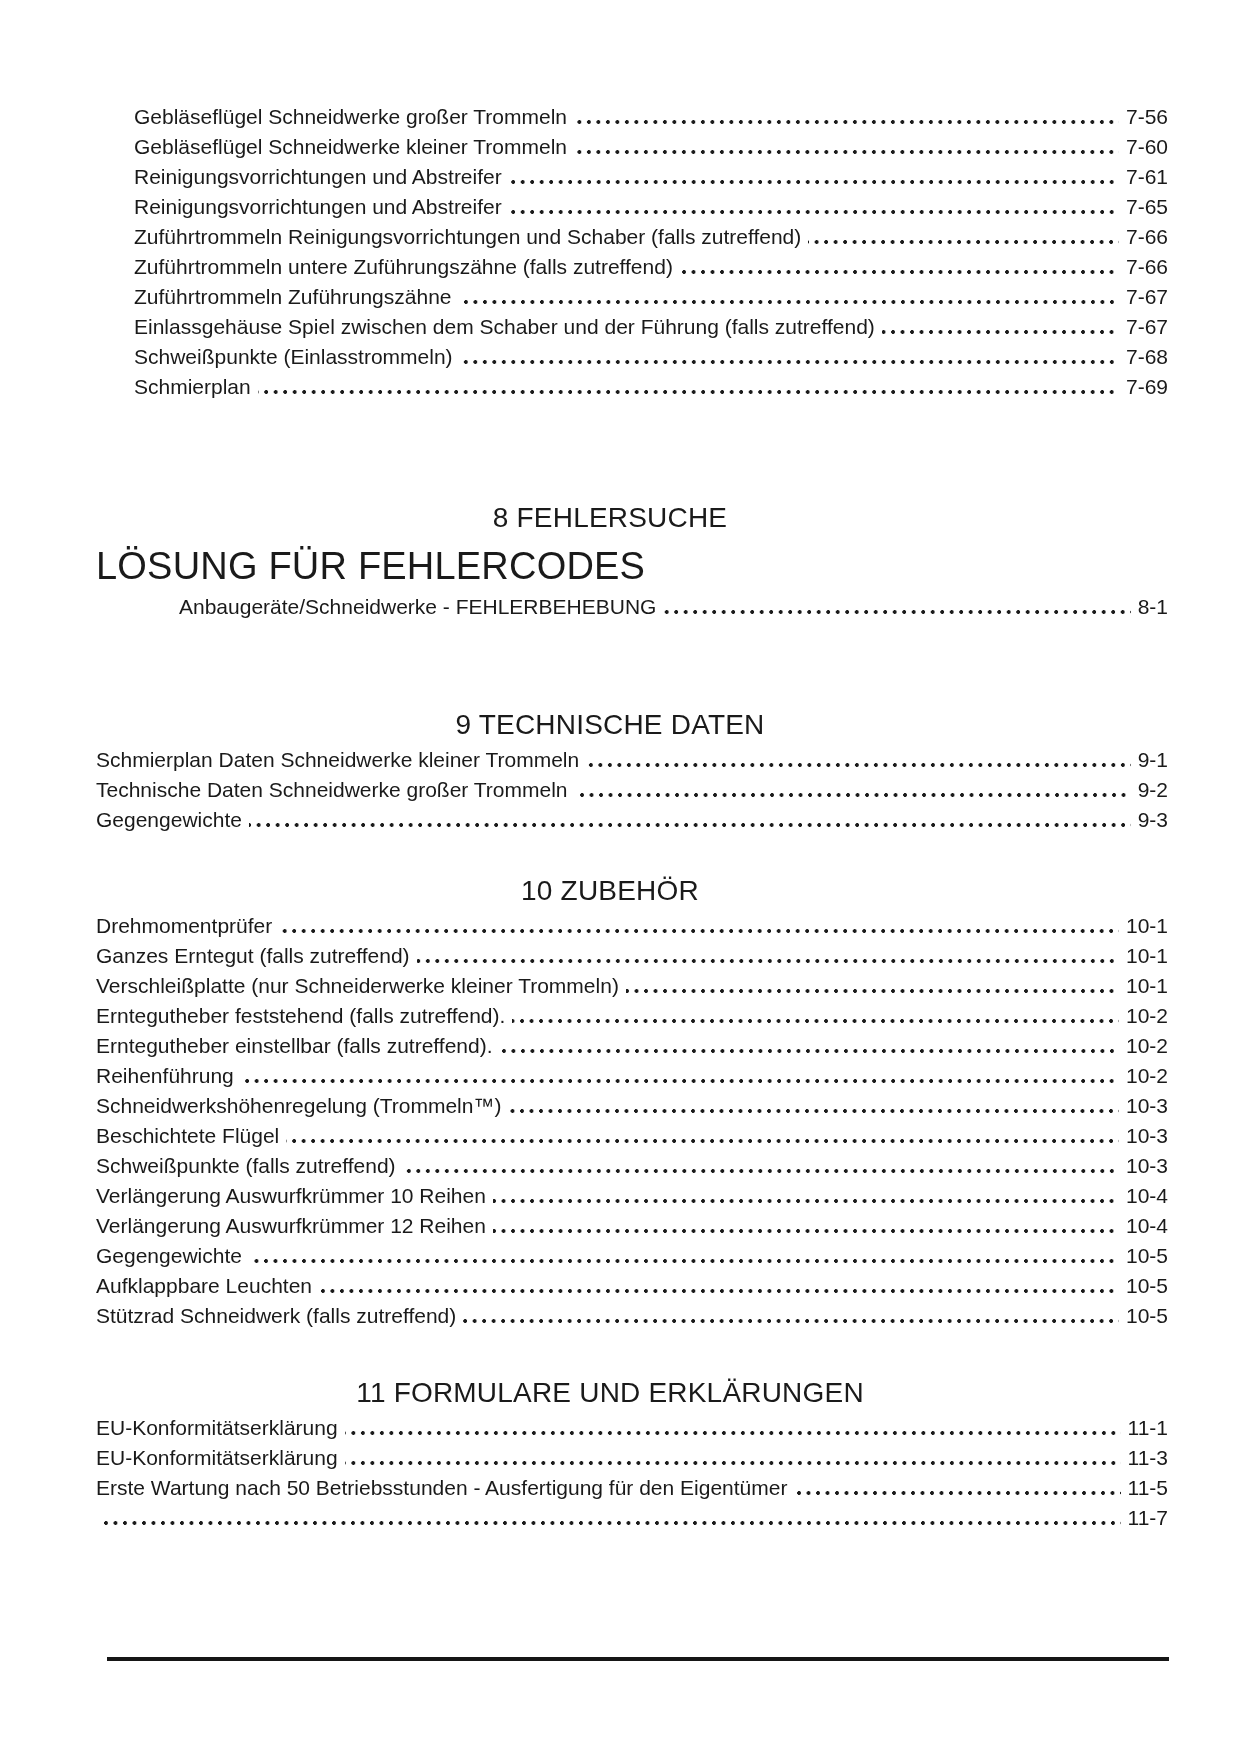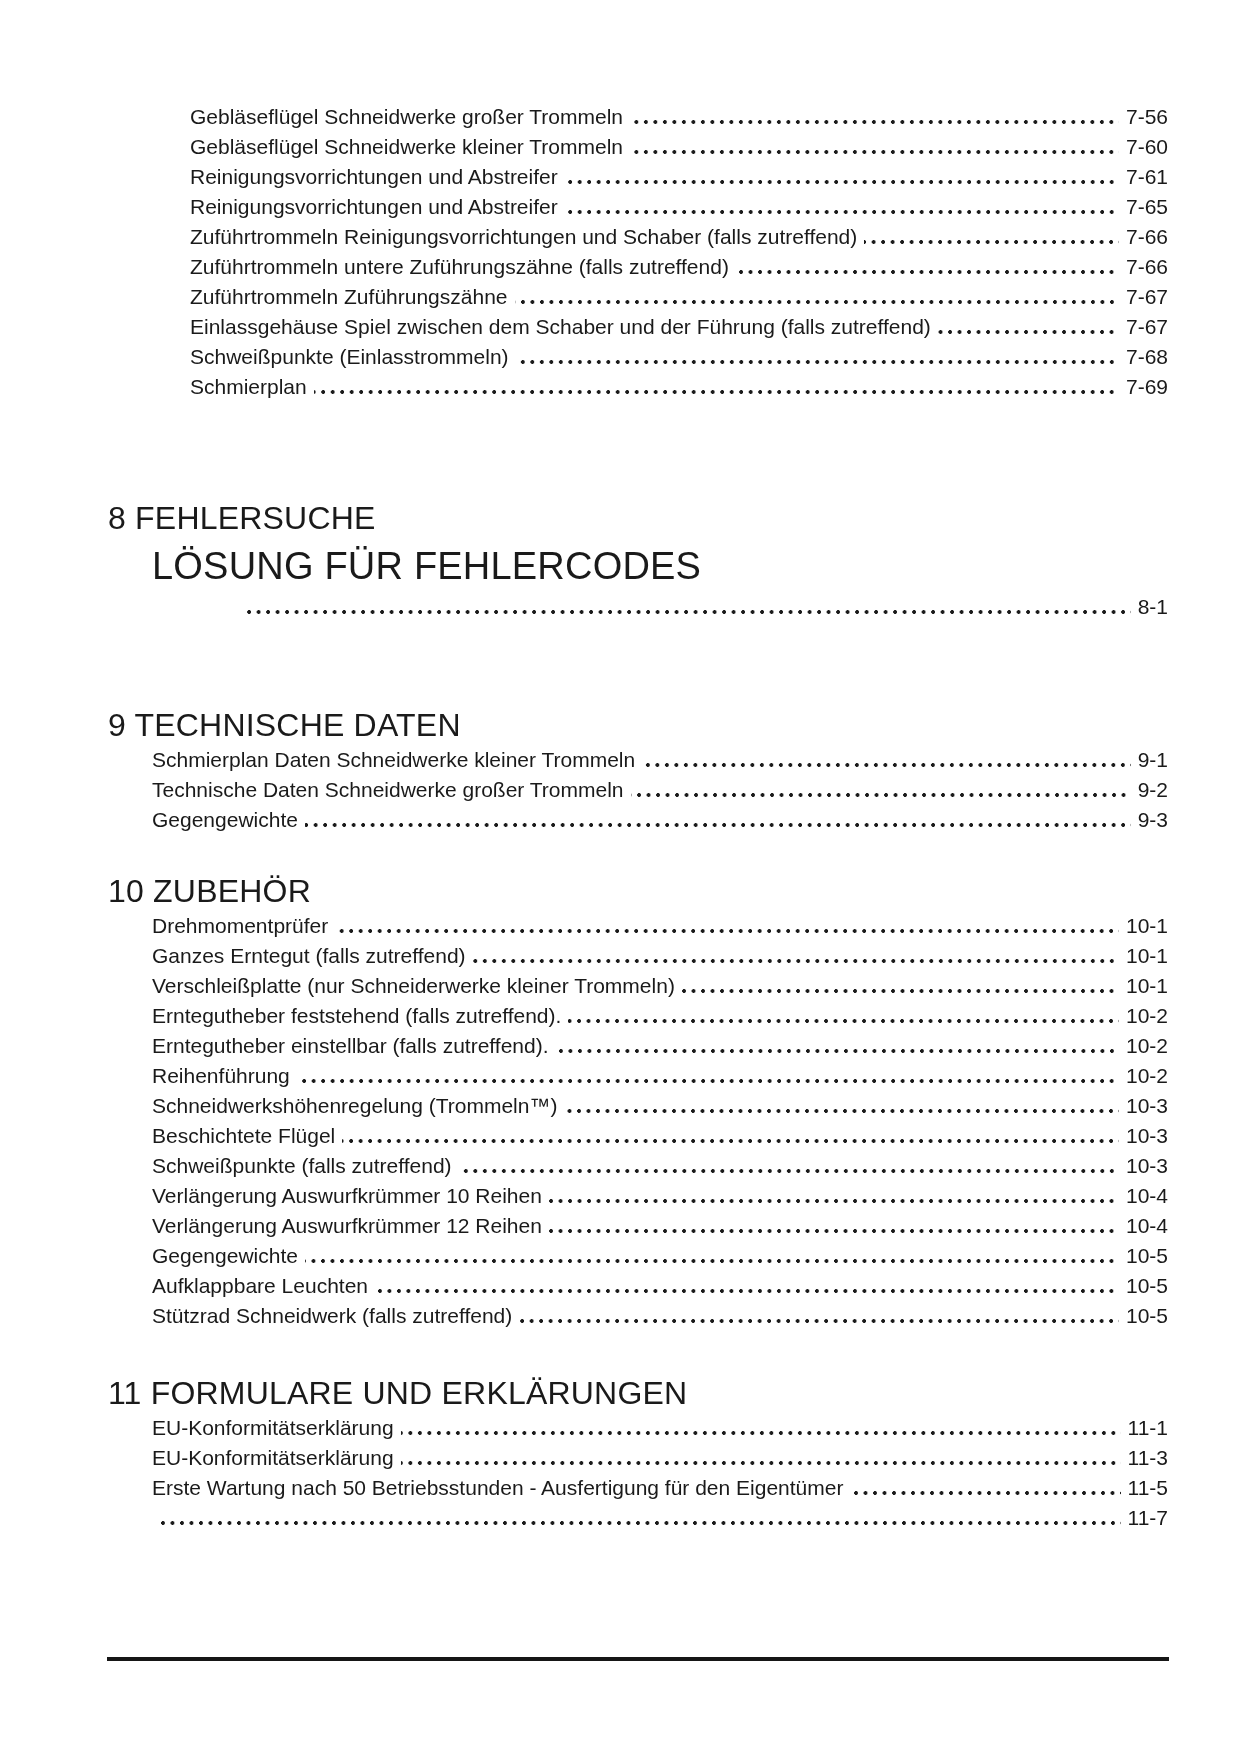--- a/index.html
+++ b/index.html
@@ -9,21 +9,21 @@
   }
   body {
     width: 1241px;
     height: 1754px;
     position: relative;
     font-family: "Liberation Sans", sans-serif;
     color: #1a1a1a;
     overflow: hidden;
   }
   .page {
-    padding: 102px 73px 0 108px;
+    padding: 102px 73px 0 52px;
   }
   ul.entries {
     list-style: none;
     margin: 0;
     padding: 0;
   }
   .toc-row {
     display: flex;
     align-items: baseline;
     font-size: 21px;
@@ -51,24 +51,25 @@
     background-size: 9.5px 4px;
     background-repeat: repeat-x;
     background-position: right bottom;
   }
   .toc-page-num {
     flex: 0 0 auto;
     white-space: nowrap;
   }
   .chapter {
     margin: 0;
-    font-size: 32px;
+    font-size: 28px;
     line-height: 36px;
     font-weight: 400;
     letter-spacing: 0.2px;
+    text-align: center;
   }
   .subchapter {
     margin: 12px 0 0 44px;
     font-size: 38px;
     line-height: 36px;
     font-weight: 400;
     letter-spacing: 0.2px;
   }
   
   .entries.lvl-deep  { padding-left: 82px; }   
@@ -154,20 +155,21 @@
           <span class="toc-page-num">7-69</span>
         </li>
       </ul>
   </section>
 
   <section id="section-8">
     <h1 class="chapter">8 FEHLERSUCHE</h1>
     <h2 class="subchapter">LÖSUNG FÜR FEHLERCODES</h2>
     <ul class="entries lvl-xdeep">
         <li class="toc-row">
+          <span class="toc-label">Anbaugeräte/Schneidwerke - FEHLERBEHEBUNG</span>
           <span class="leader"></span>
           <span class="toc-page-num">8-1</span>
         </li>
       </ul>
   </section>
 
   <section id="section-9">
     <h1 class="chapter">9 TECHNISCHE DATEN</h1>
     <ul class="entries lvl-sub">
         <li class="toc-row">

